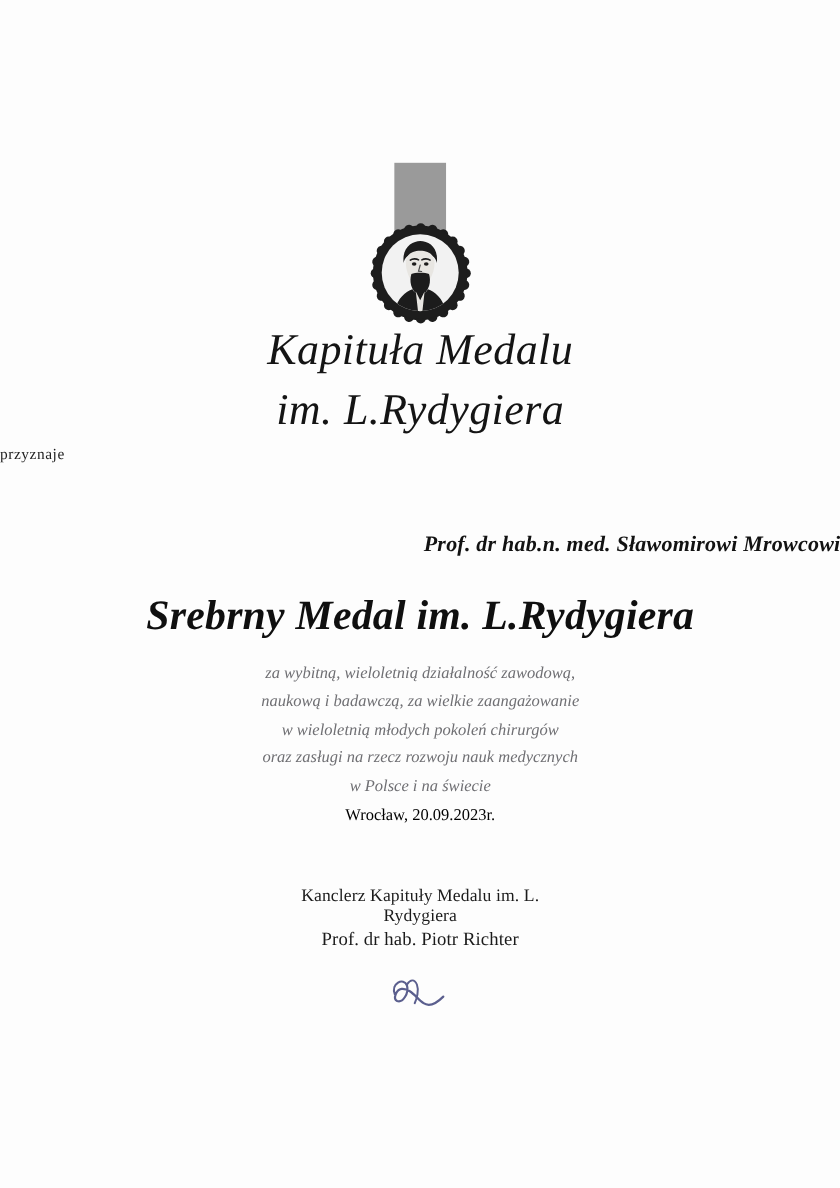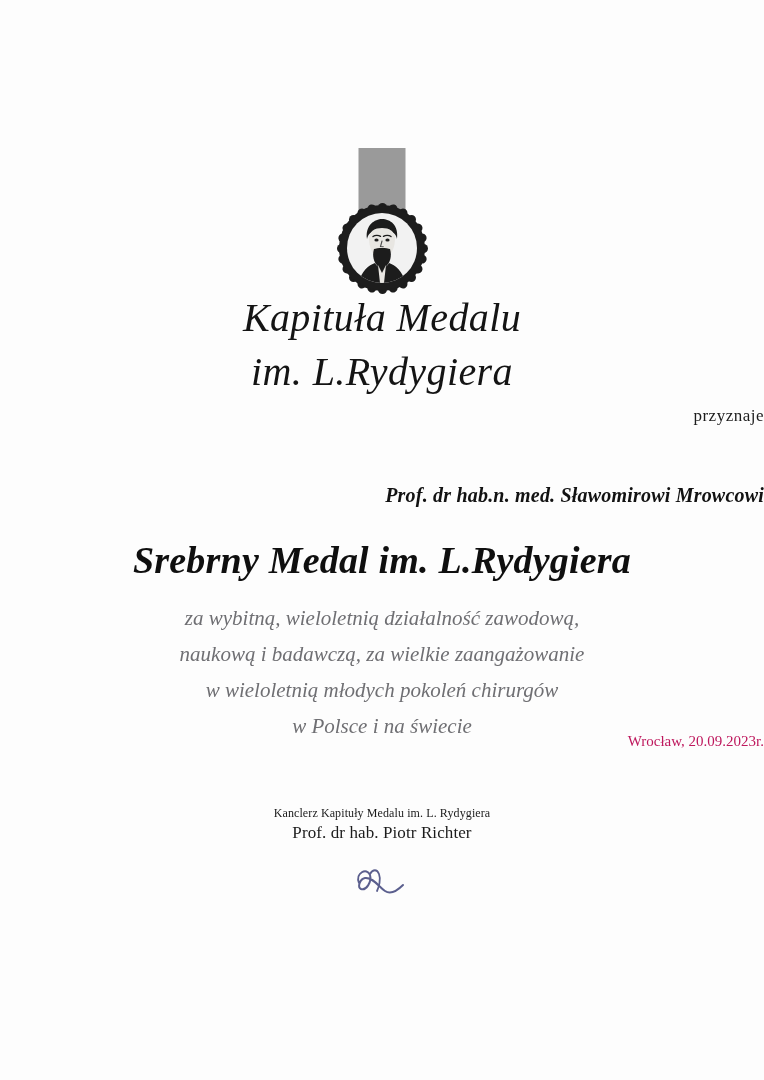--- a/index.html
+++ b/index.html
@@ -99,22 +99,22 @@
   }
   .title .line2 {
     display: block;
     margin-top: 2px;
   }
   .przyznaje {
     position: absolute;
     top: 406px;
     left: 0;
     width: 100%;
-    text-align: right;
-    font-size: 17px;
+    text-align: left;
+    font-size: 14px;
     letter-spacing: 0.5px;
     color: #1d1d1d;
   }
   .recipient {
     position: absolute;
     top: 484px;
     left: 0;
     width: 100%;
     text-align: right;
     font-style: italic;
@@ -135,50 +135,50 @@
     letter-spacing: 0.2px;
     color: #0f0f0f;
   }
   .citation {
     position: absolute;
     top: 600px;
     left: 0;
     width: 100%;
     text-align: center;
     font-style: italic;
-    font-size: 21px;
+    font-size: 15px;
     line-height: 1.72;
     color: #6f6f73;
   }
   .citation span { display: block; }
   .place-date {
     position: absolute;
     top: 733px;
     left: 0;
     width: 100%;
-    text-align: right;
+    text-align: center;
     font-size: 15px;
-    color: #be185d;
+    color: #000000;
   }
   
   .signatures {
     position: absolute;
     top: 806px;
     left: 0;
     width: 100%;
     display: flex;
     justify-content: center;
     gap: 58px;
   }
   .sig-block {
     width: 272px;
     text-align: center;
   }
   .sig-role {
-    font-size: 12px;
+    font-size: 16px;
     color: #1b1b1b;
     letter-spacing: 0.1px;
   }
   .sig-person {
     font-size: 17px;
     color: #1b1b1b;
     margin-top: 2px;
     letter-spacing: 0.1px;
   }
   .sig-mark {
@@ -259,20 +259,21 @@
   <div class="przyznaje">przyznaje</div>
 
   <div class="recipient">Prof. dr hab.n. med. Sławomirowi Mrowcowi</div>
 
   <div class="award-name">Srebrny Medal im. L.Rydygiera</div>
 
   <div class="citation">
     <span>za wybitną, wieloletnią działalność zawodową,</span>
     <span>naukową i badawczą, za wielkie zaangażowanie</span>
     <span>w wieloletnią młodych pokoleń chirurgów</span>
+    <span>oraz zasługi na rzecz rozwoju nauk medycznych</span>
     <span>w Polsce i na świecie</span>
   </div>
 
   <div class="place-date">Wrocław, 20.09.2023r.</div>
 
   <div class="signatures">
 
     <div class="sig-block">
       <div class="sig-role">Kanclerz  Kapituły Medalu im. L. Rydygiera</div>
       <div class="sig-person">Prof. dr hab. Piotr Richter</div>

